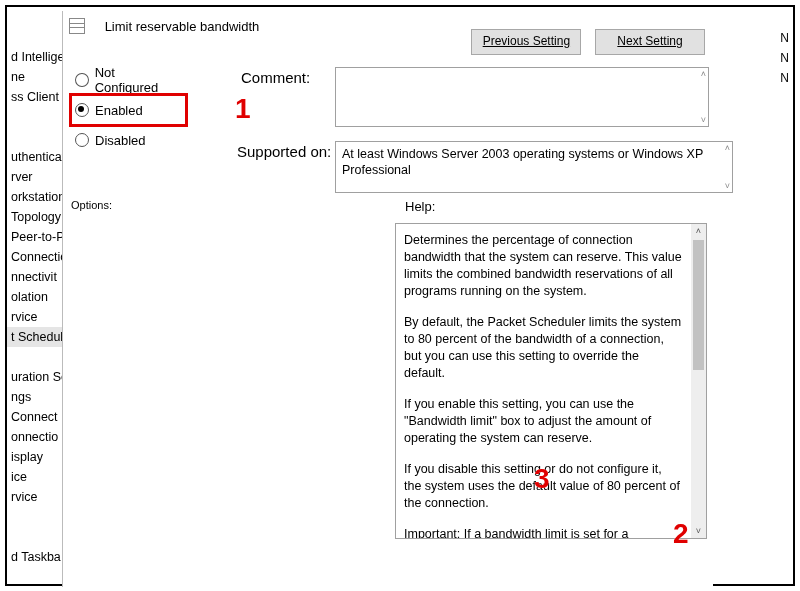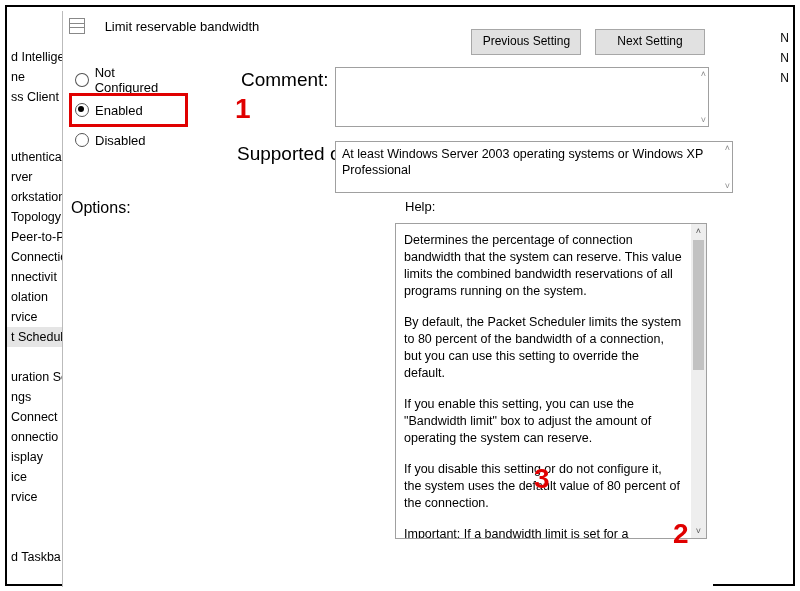--- a/index.html
+++ b/index.html
@@ -92,20 +92,21 @@
     display: inline-block;
     border: 1px solid #a7a7a7;
     background: #e1e1e1;
     min-width: 92px;
     height: 24px;
     line-height: 22px;
     text-align: center;
     font-size: 12px;
     margin-left: 10px;
     padding: 0 8px;
+    text-decoration: underline;
   }
 
   
   .radios {
     position: absolute;
     top: 54px;
     left: 8px;
   }
   .radio-row {
     display: flex;
@@ -131,21 +132,21 @@
   }
   .redbox { outline: 3px solid #e00000; outline-offset: -1px; }
 
   .lbl {
     font-size: 13px;
   }
 
   
   .field-label {
     position: absolute;
-    font-size: 19px;
+    font-size: 15px;
   }
   .comment-label { top: 58px; left: 178px; }
   .supported-label { top: 132px; left: 174px; }
 
   .textbox {
     position: absolute;
     border: 1px solid #a0a0a0;
     background: #fff;
   }
   .textbox .scroll-up, .textbox .scroll-down {
@@ -154,21 +155,21 @@
     font-size: 9px;
     color: #888;
     line-height: 8px;
   }
   .textbox .scroll-up { top: 2px; }
   .textbox .scroll-down { bottom: 2px; }
 
   .comment-box { top: 56px; left: 272px; width: 372px; height: 58px; }
   .supported-box { top: 130px; left: 272px; width: 372px; height: 42px; padding: 4px 18px 4px 6px; font-size: 12.5px; line-height: 16px; }
 
-  .options-label { position: absolute; top: 188px; left: 8px; font-size: 16px; }
+  .options-label { position: absolute; top: 188px; left: 8px; font-size: 11px; }
   .help-label { position: absolute; top: 188px; left: 342px; font-size: 13px; text-align: right; }
 
   .options-box {
     position: absolute;
     top: 212px;
     left: 8px;
     width: 314px;
     height: 316px;
     border: 1px solid #a0a0a0;
     padding: 10px 8px;

